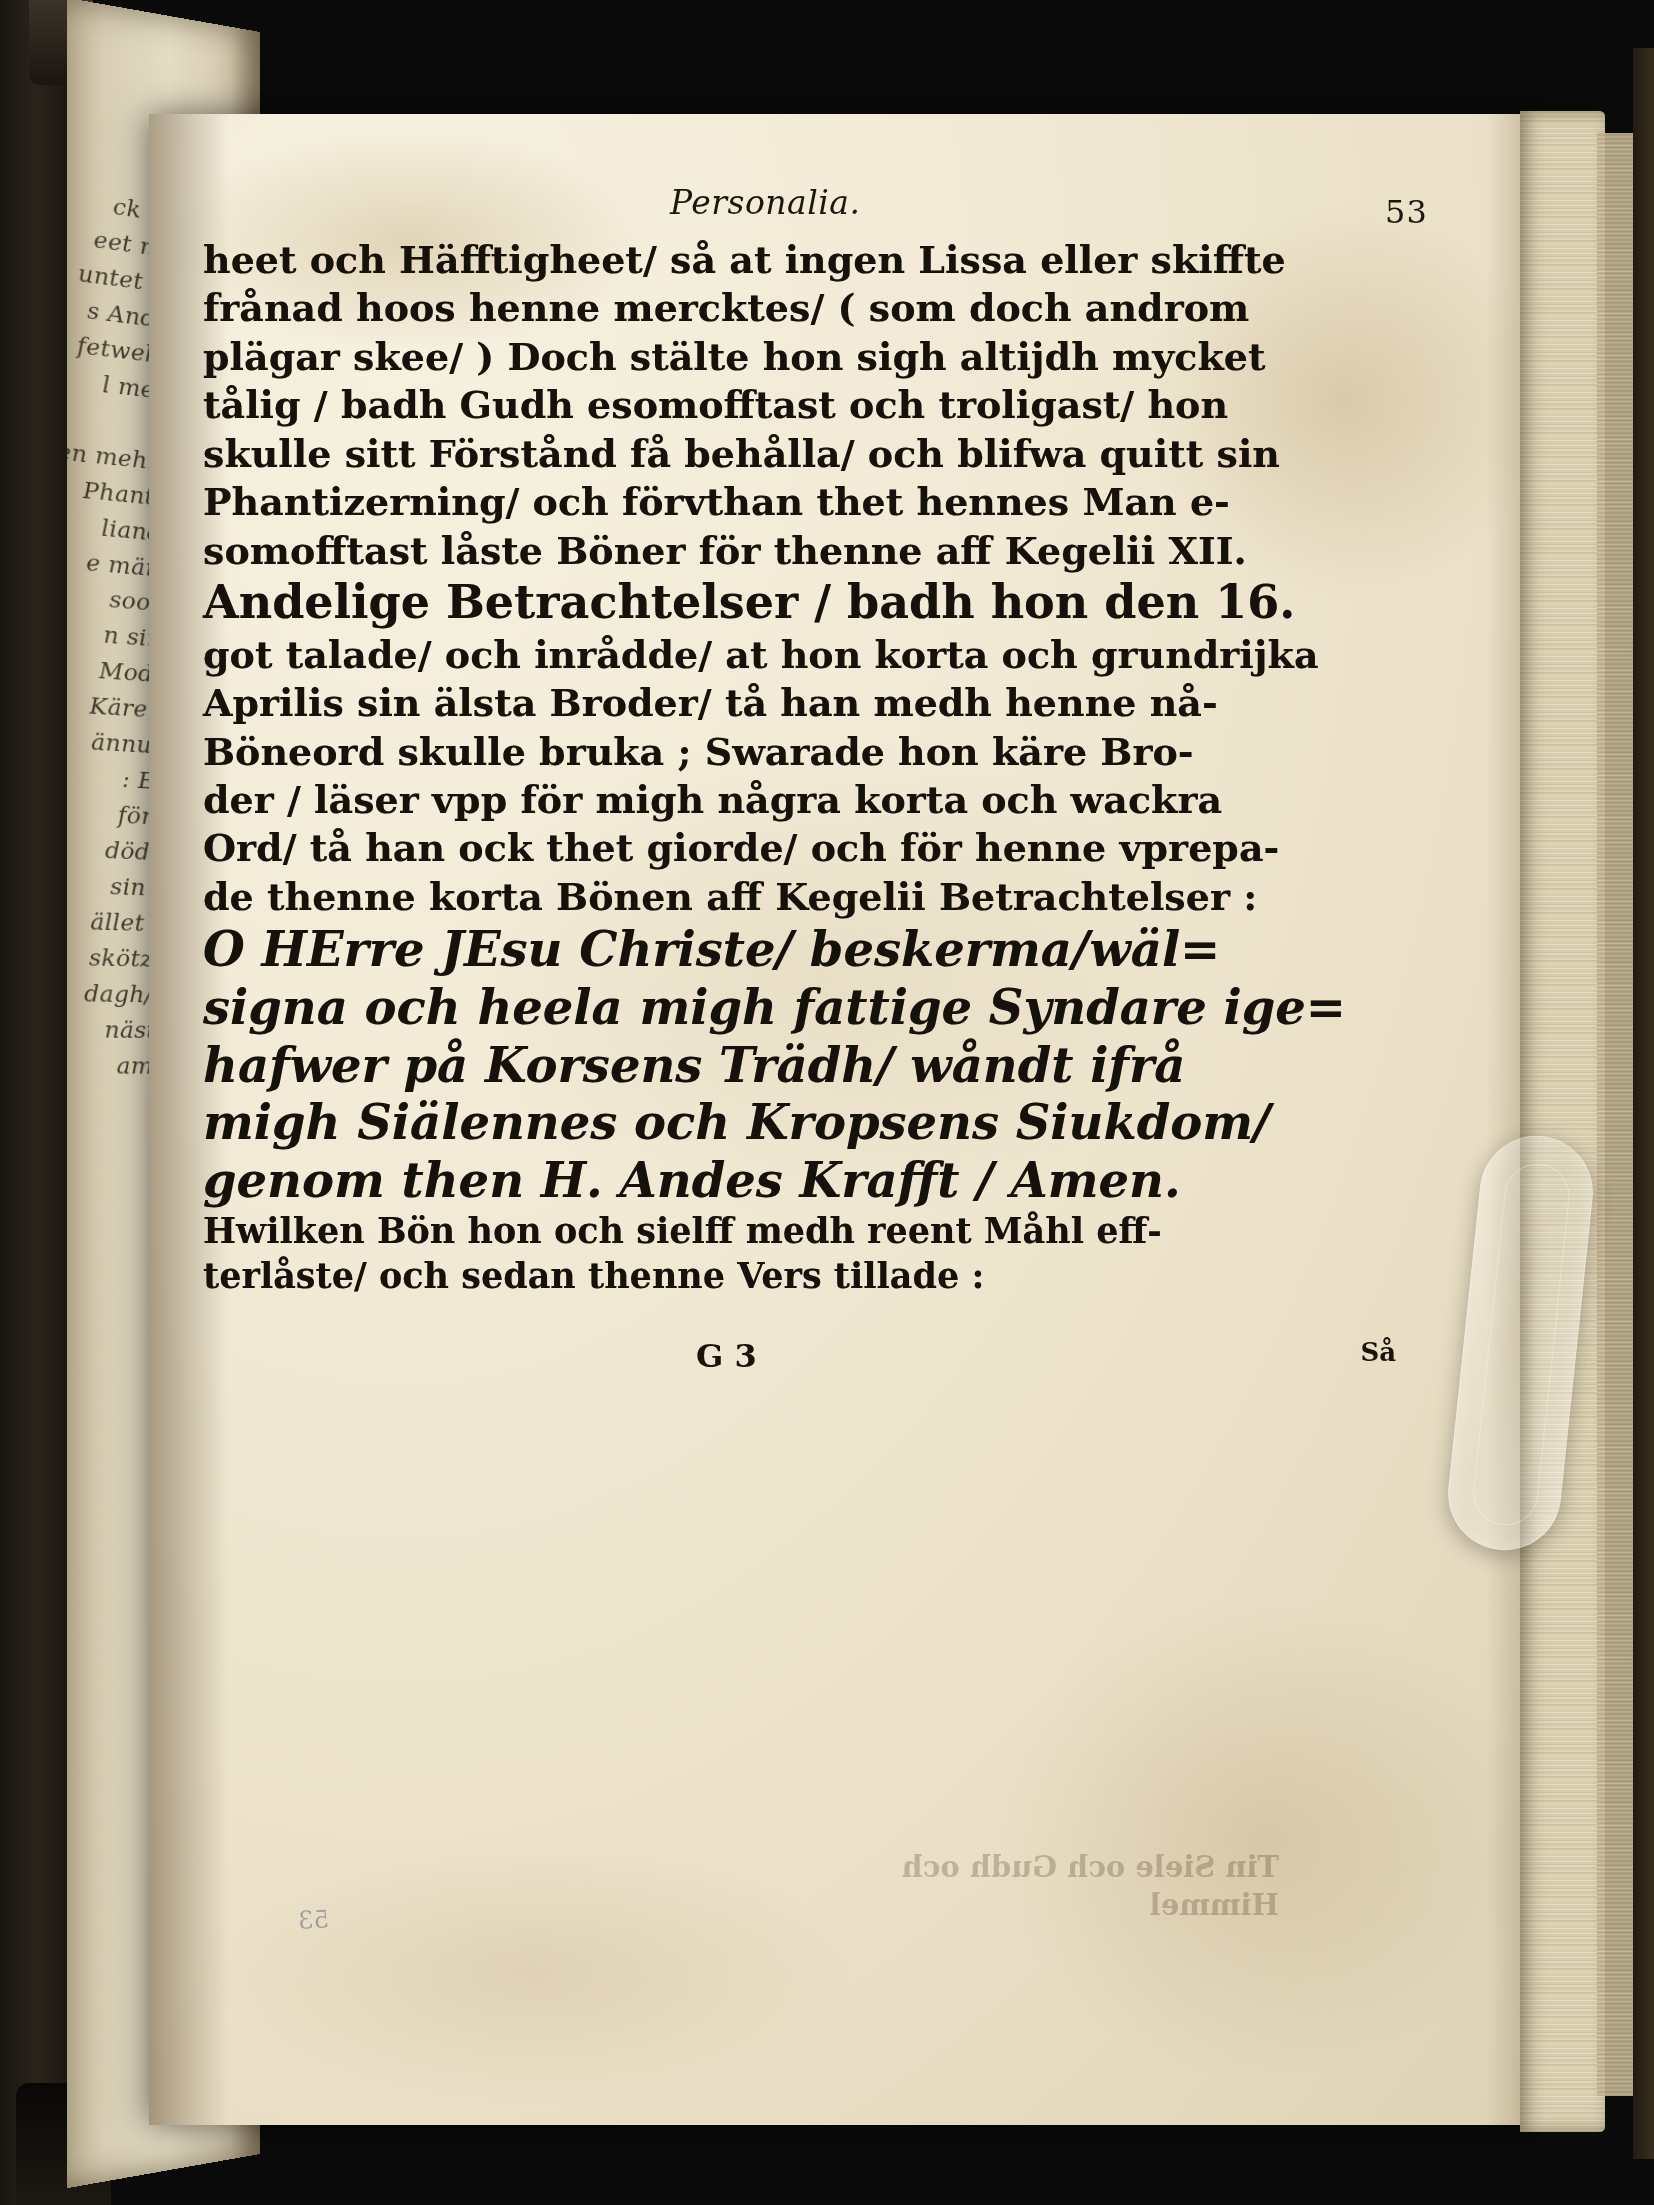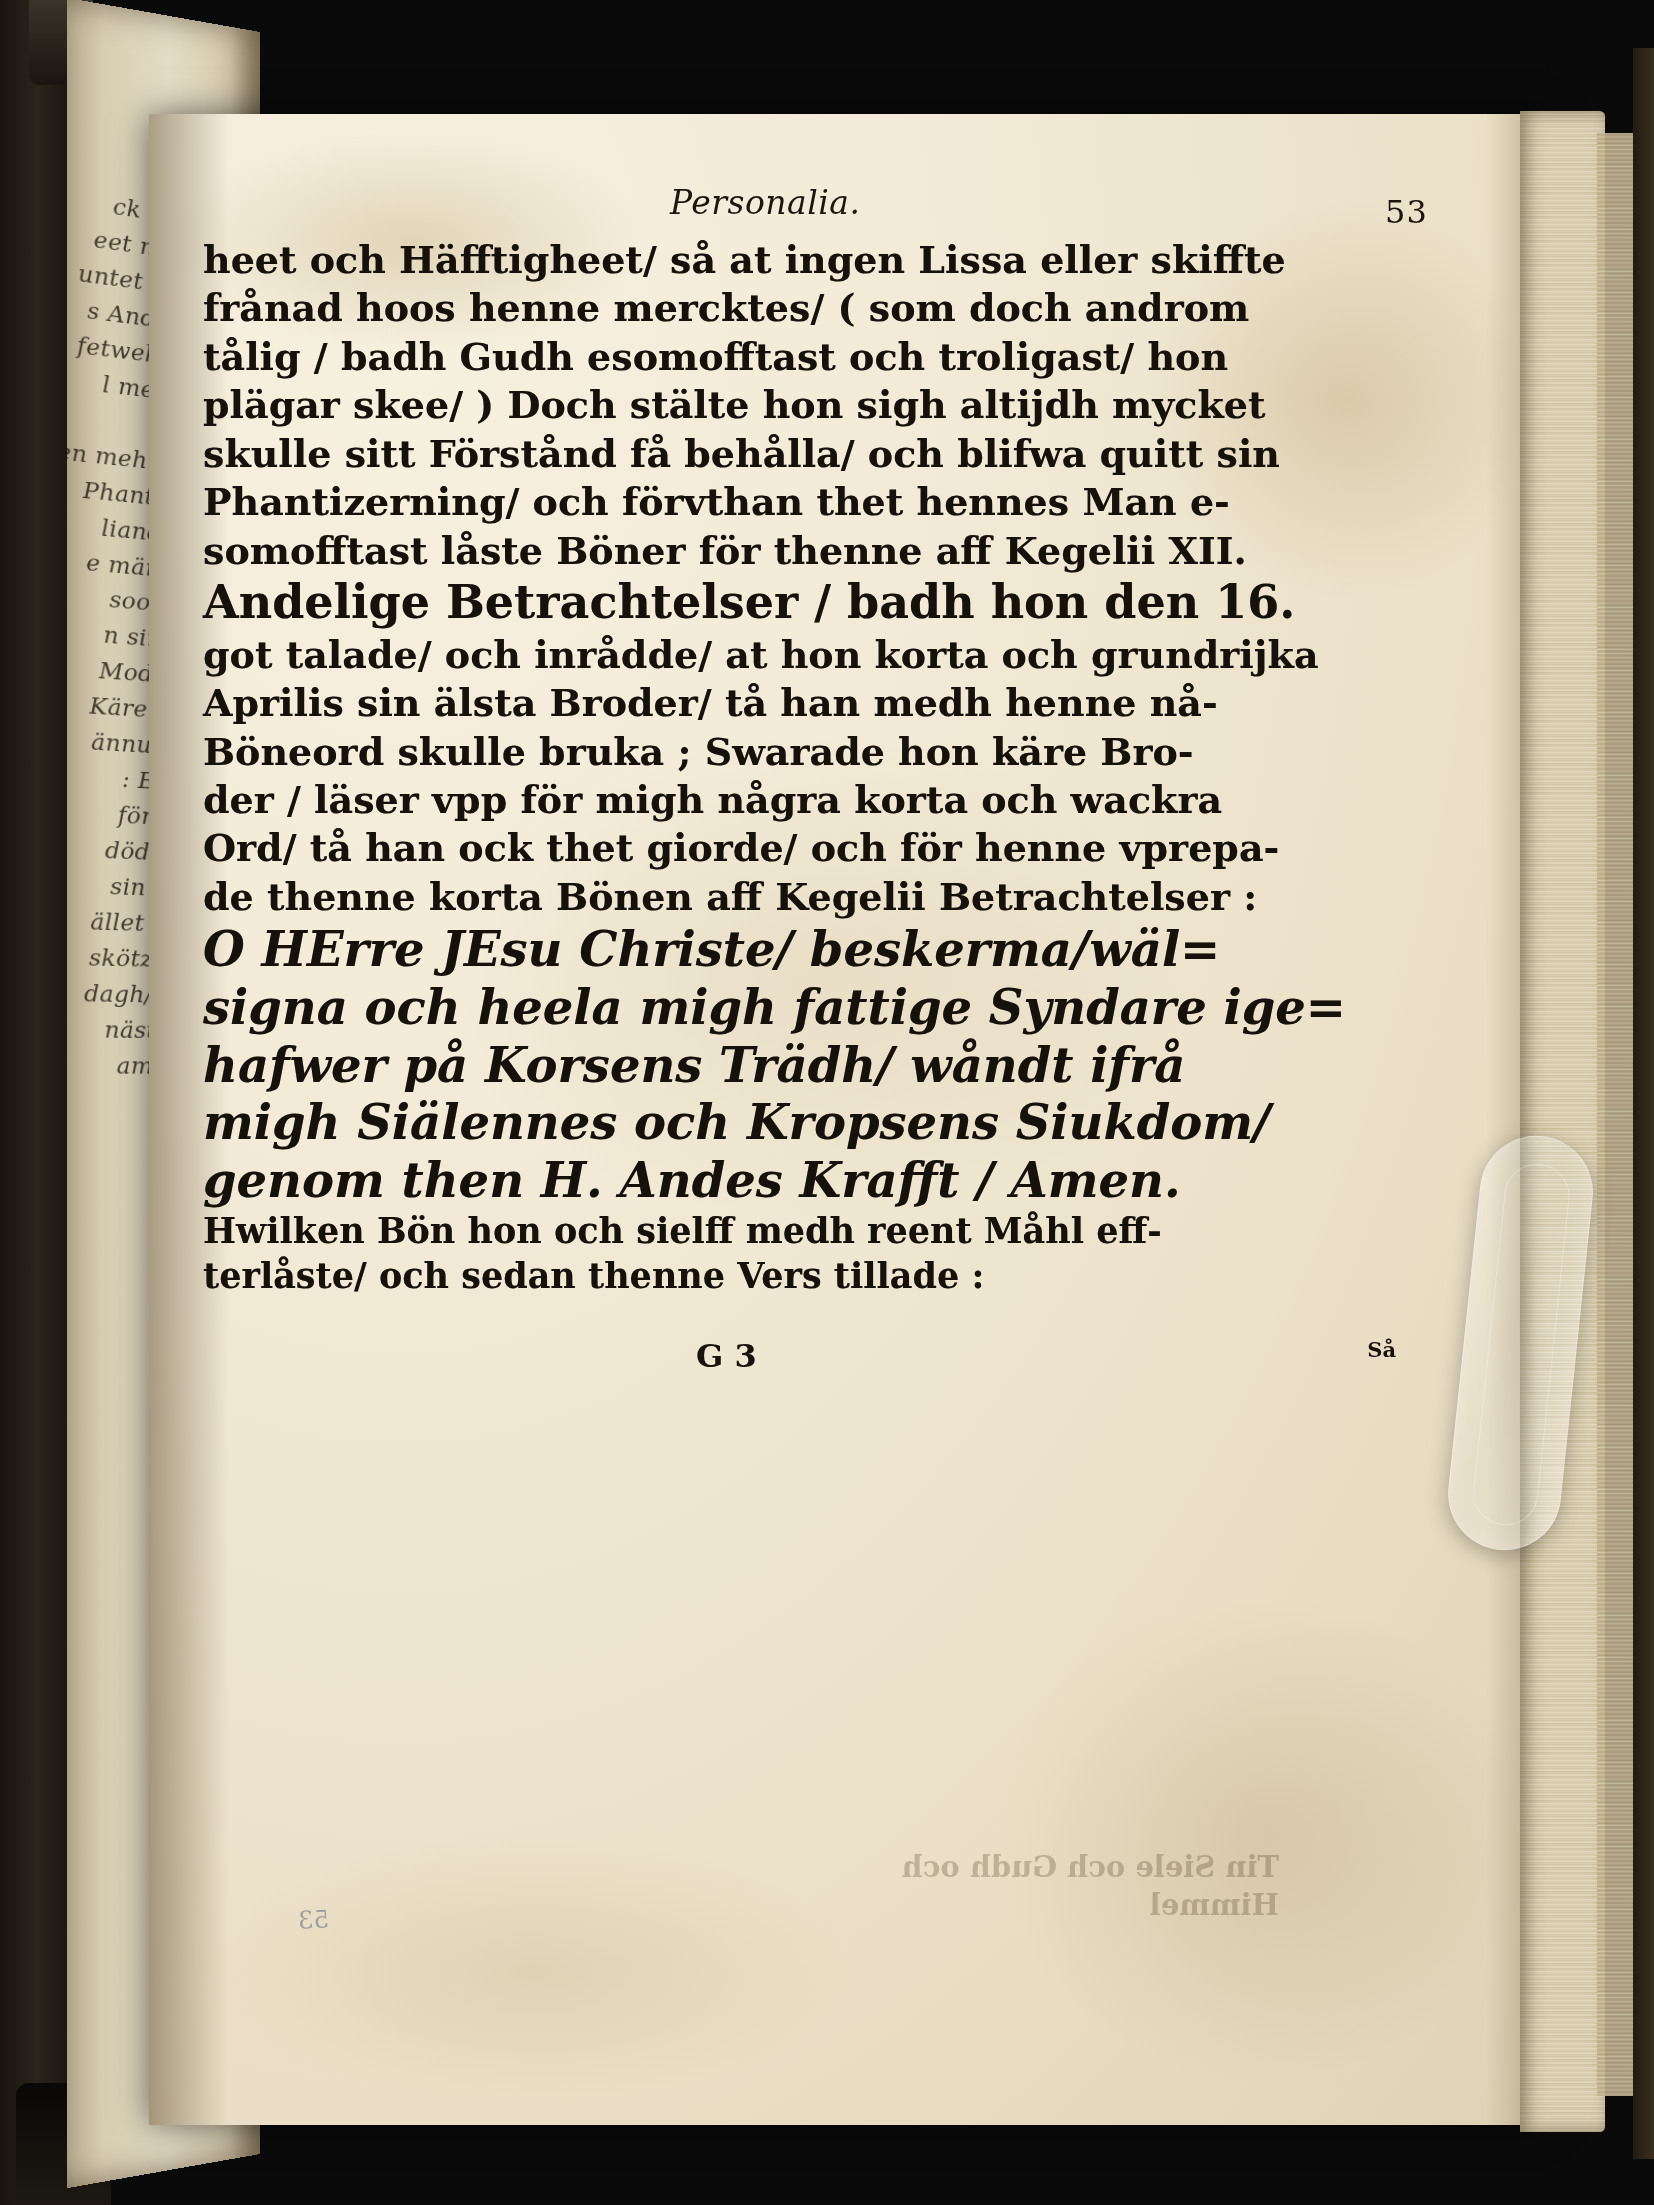--- a/index.html
+++ b/index.html
@@ -221,21 +221,21 @@
     left: 493px;
     font-family: "DejaVu Serif", serif;
     font-size: 32px;
     font-weight: 700;
     color: #1a130b;
   }
   .catchword {
     position: absolute;
     right: 48px;
     font-family: "DejaVu Serif", serif;
-    font-size: 21px;
+    font-size: 26px;
     font-weight: 700;
     color: #1a130b;
   }
 
   
   .showthrough {
     position: absolute;
     left: 653px; top: 1735px;
     width: 477px;
     color: rgba(90,72,45,.30);
@@ -309,22 +309,22 @@
     <div class="page-inner">
 
       <div class="header-row">
         <div class="running-head">Personalia.</div>
         <div class="folio">53</div>
       </div>
 
       <div class="body-text">
         <span class="ln">heet och Häfftigheet/ så at ingen Lissa eller skiffte</span>
         <span class="ln">frånad hoos henne mercktes/ ( som doch androm</span>
+        <span class="ln">plägar skee/ ) Doch stälte hon sigh altijdh mycket</span>
         <span class="ln">tålig / badh Gudh esomofftast och troligast/ hon</span>
-        <span class="ln">plägar skee/ ) Doch stälte hon sigh altijdh mycket</span>
         <span class="ln">skulle sitt Förstånd få behålla/ och blifwa quitt sin</span>
         <span class="ln">Phantizerning/ och förvthan thet hennes Man e-</span>
         <span class="ln">somofftast låste Böner för thenne aff Kegelii XII.</span>
       </div>
 
       <div class="body-text big">
         <span class="ln">Andelige  Betrachtelser / badh hon den  16.</span>
       </div>
 
       <div class="body-text">

